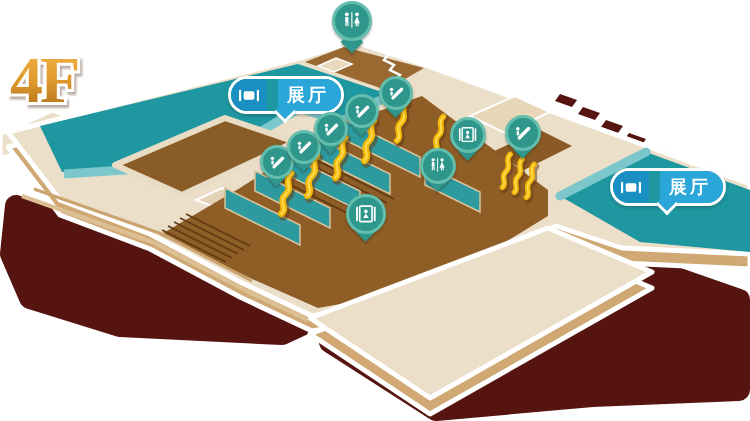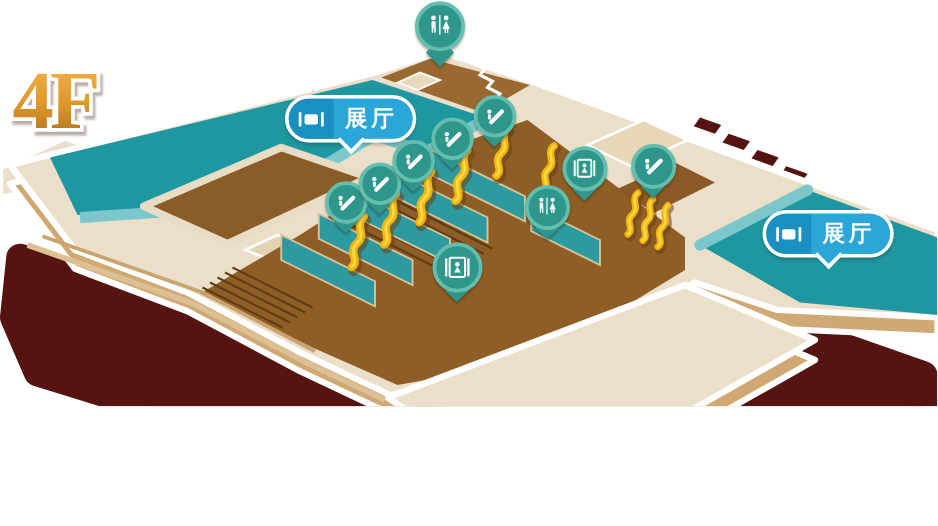--- a/index.html
+++ b/index.html
@@ -1,17 +1,17 @@
 <!DOCTYPE html>
 <html><head>
 <meta charset="utf-8">
 <style>
   html,body{margin:0;padding:0;background:#ffffff;}
   #stage{
-    position:relative;width:750px;height:325px;overflow:hidden;
+    position:relative;width:750px;height:421px;overflow:hidden;
     font-family:"Liberation Sans","DejaVu Sans",sans-serif;
     background:#ffffff;
   }
   #map-base{position:absolute;left:0;top:0;}
 
   
   #floor-label{position:absolute;left:2px;top:30px;width:120px;height:95px;}
 
   
   .pin{position:absolute;filter:drop-shadow(0 2px 1px rgba(40,30,10,.35));}
@@ -25,20 +25,21 @@
     background:#2f968c;border:3px solid #63bead;box-sizing:border-box;
     display:flex;align-items:center;justify-content:center;
   }
   .pin-circle svg{width:64%;height:64%;}
 
   
   .badge{
     position:absolute;display:flex;align-items:stretch;height:32px;
     border:3px solid #ffffff;border-radius:19px;overflow:visible;
     box-shadow:0 2px 3px rgba(30,30,30,.25);
+    gap:11px;
   }
   .badge-iconbox{
     width:36px;display:flex;align-items:center;justify-content:center;
     background:#1a90c2;border-radius:16px 0 0 16px;
   }
   .badge-iconbox svg{width:22px;height:15px;}
   .badge-text{
     display:flex;align-items:center;background:#2aa7d8;color:#ffffff;
     font-weight:bold;font-size:18px;letter-spacing:3px;
     padding:0 12px 0 9px;border-radius:0 16px 16px 0;white-space:nowrap;

